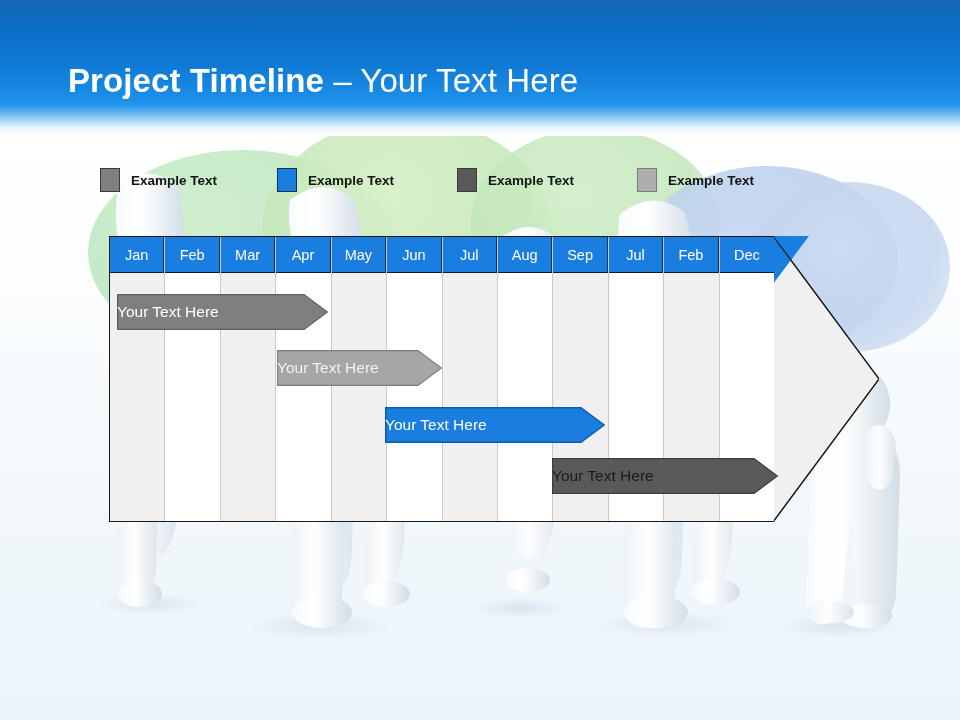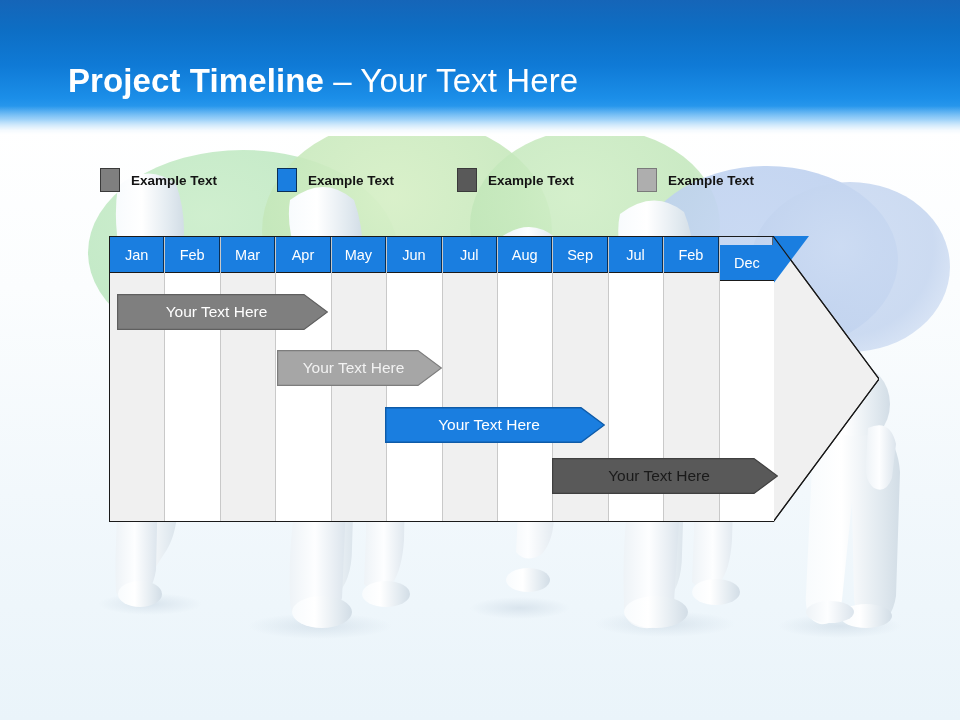--- a/index.html
+++ b/index.html
@@ -146,21 +146,21 @@
     border-right: none;
     display: flex;
     overflow: hidden;
   }
   .col {
     flex: 1 1 0;
     border-right: 1px solid #c9c9c9;
     display: flex;
     flex-direction: column;
   }
-  .col:last-child { border-right: none; margin-top: 8px; }
+  .col:last-child { border-right: none; }
   .col.odd  .col-body { background: #f0f0f0; }
   .col.even .col-body { background: #ffffff; }
   .col-head {
     height: 36px;
     background: #1a7ee0;
     border-bottom: 1px solid #1a1a1a;
     border-right: 1px solid #0b2f55;
     display: flex;
     align-items: center;
     justify-content: center;
@@ -168,21 +168,20 @@
     font-size: 14.5px;
   }
   .col:last-child .col-head { border-right: none; }
   .col-body { flex: 1 1 auto; }
 
   
   .bar {
     position: absolute;
     display: flex;
     align-items: center;
-    justify-content: center;
     font-size: 15.5px;
     white-space: nowrap;
   }
   .bar span { position: relative; z-index: 2; padding-right: 12px; }
   .bar-shape {
     position: absolute;
     left: 0; top: 0;
     width: 100%; height: 100%;
   }
 </style>

